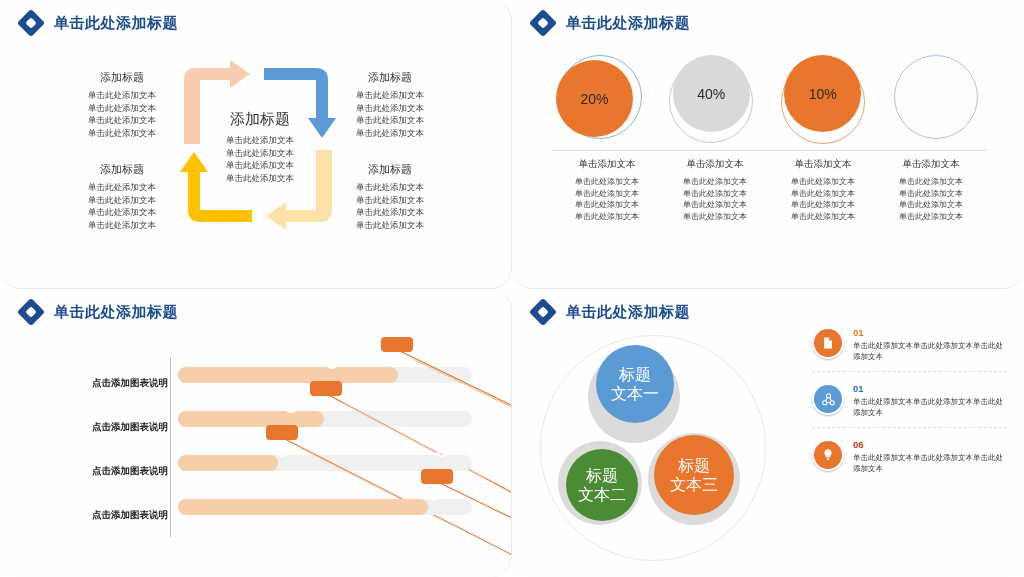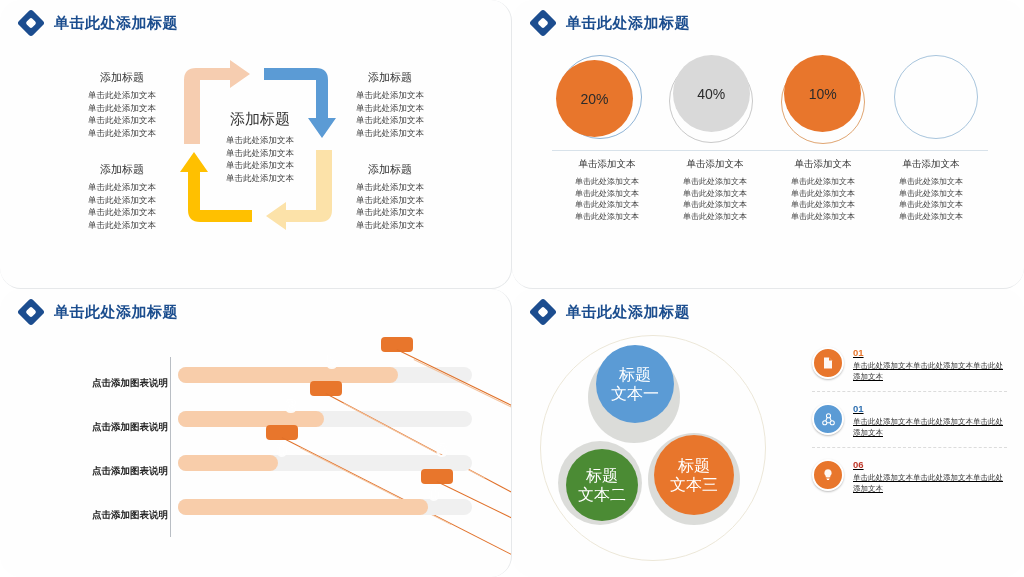--- a/index.html
+++ b/index.html
@@ -63,21 +63,21 @@
   .bc-marker{position:absolute;width:32px;height:15px;background:#e8762c;border-radius:4px;}
   .bc-leader{position:absolute;height:0;border-top:1.4px solid #e0712a;transform-origin:0 0;}
   .bc-leader2{position:absolute;height:0;border-top:1px solid #f3c49f;transform-origin:0 0;}
 
   
   .venn{position:absolute;left:20px;top:40px;width:290px;height:235px;}
   .venn-outer{position:absolute;left:8px;top:6px;width:224px;height:224px;border-radius:50%;border:1px solid #ece7d8;}
   .vb{position:absolute;border-radius:50%;display:flex;align-items:center;justify-content:center;text-align:center;
       color:#fff;font-size:16px;line-height:19px;box-sizing:border-box;font-family:"Liberation Sans","DejaVu Sans",sans-serif;}
   .vb-shadow{position:absolute;border-radius:50%;background:#cfd0cc;opacity:.75;}
-  .list{position:absolute;left:300px;top:54px;width:195px;text-decoration:underline;}
+  .list{position:absolute;left:300px;top:34px;width:195px;}
   .li{display:flex;gap:9px;align-items:flex-start;padding:4px 0 9px 0;}
   .li + .li{border-top:1px dashed #dcdcdc;padding-top:11px;}
   .li-ic{width:28px;height:28px;border-radius:50%;flex:none;display:flex;align-items:center;justify-content:center;
          box-shadow:0 1px 2px rgba(0,0,0,.25);border:2px solid #fff;}
   .li-body{flex:1;}
   .li-num{font-size:9.5px;font-weight:bold;margin-bottom:2px;}
   .li-txt{font-size:7.5px;line-height:11px;color:#333;}
 </style>
 </head>
 <body>

